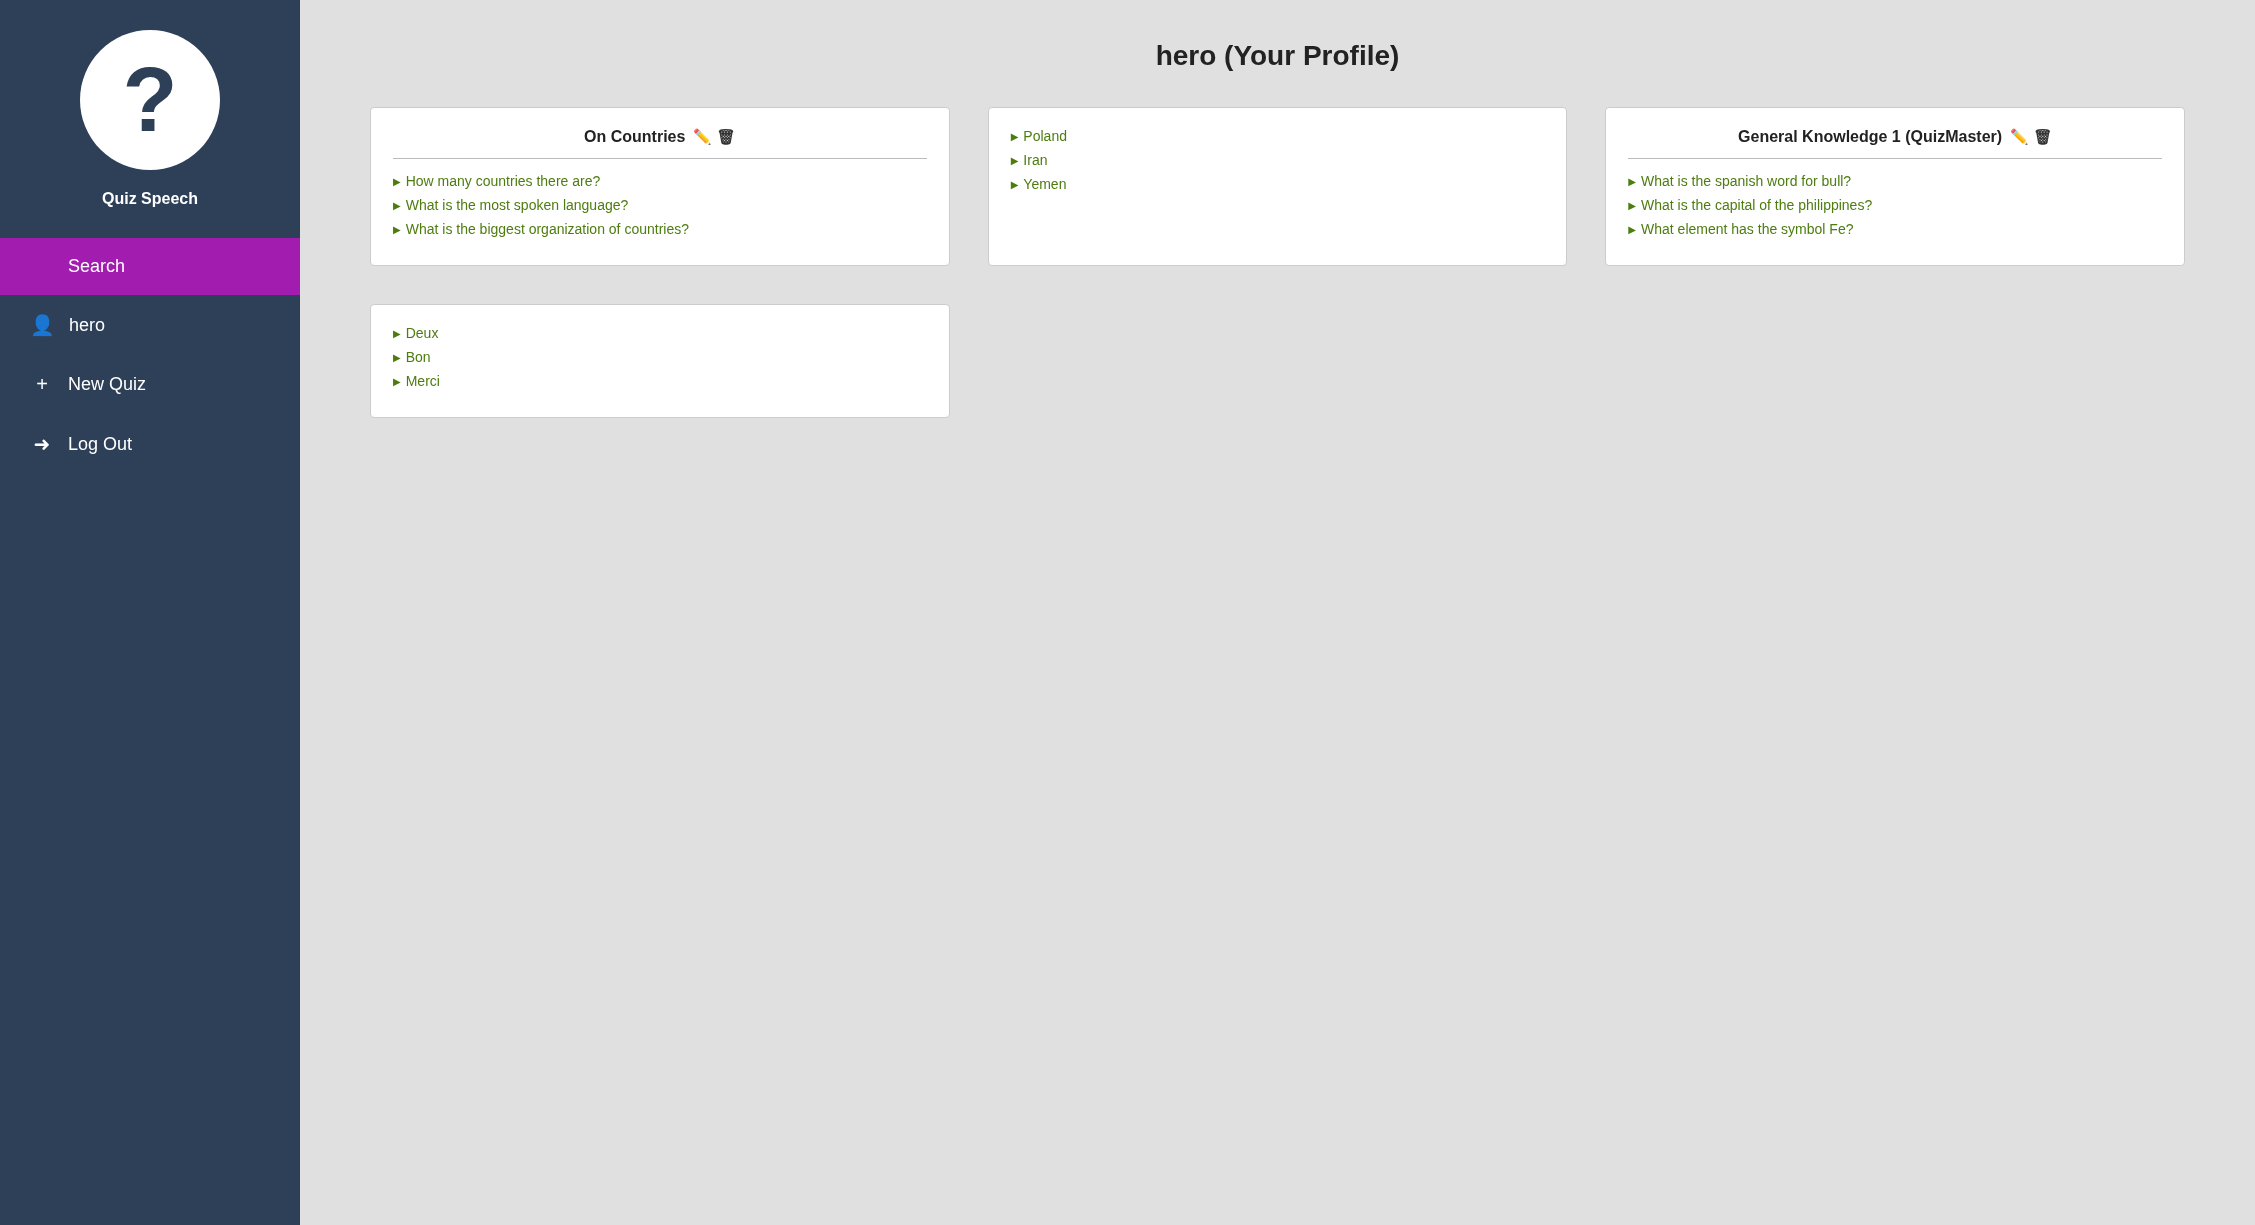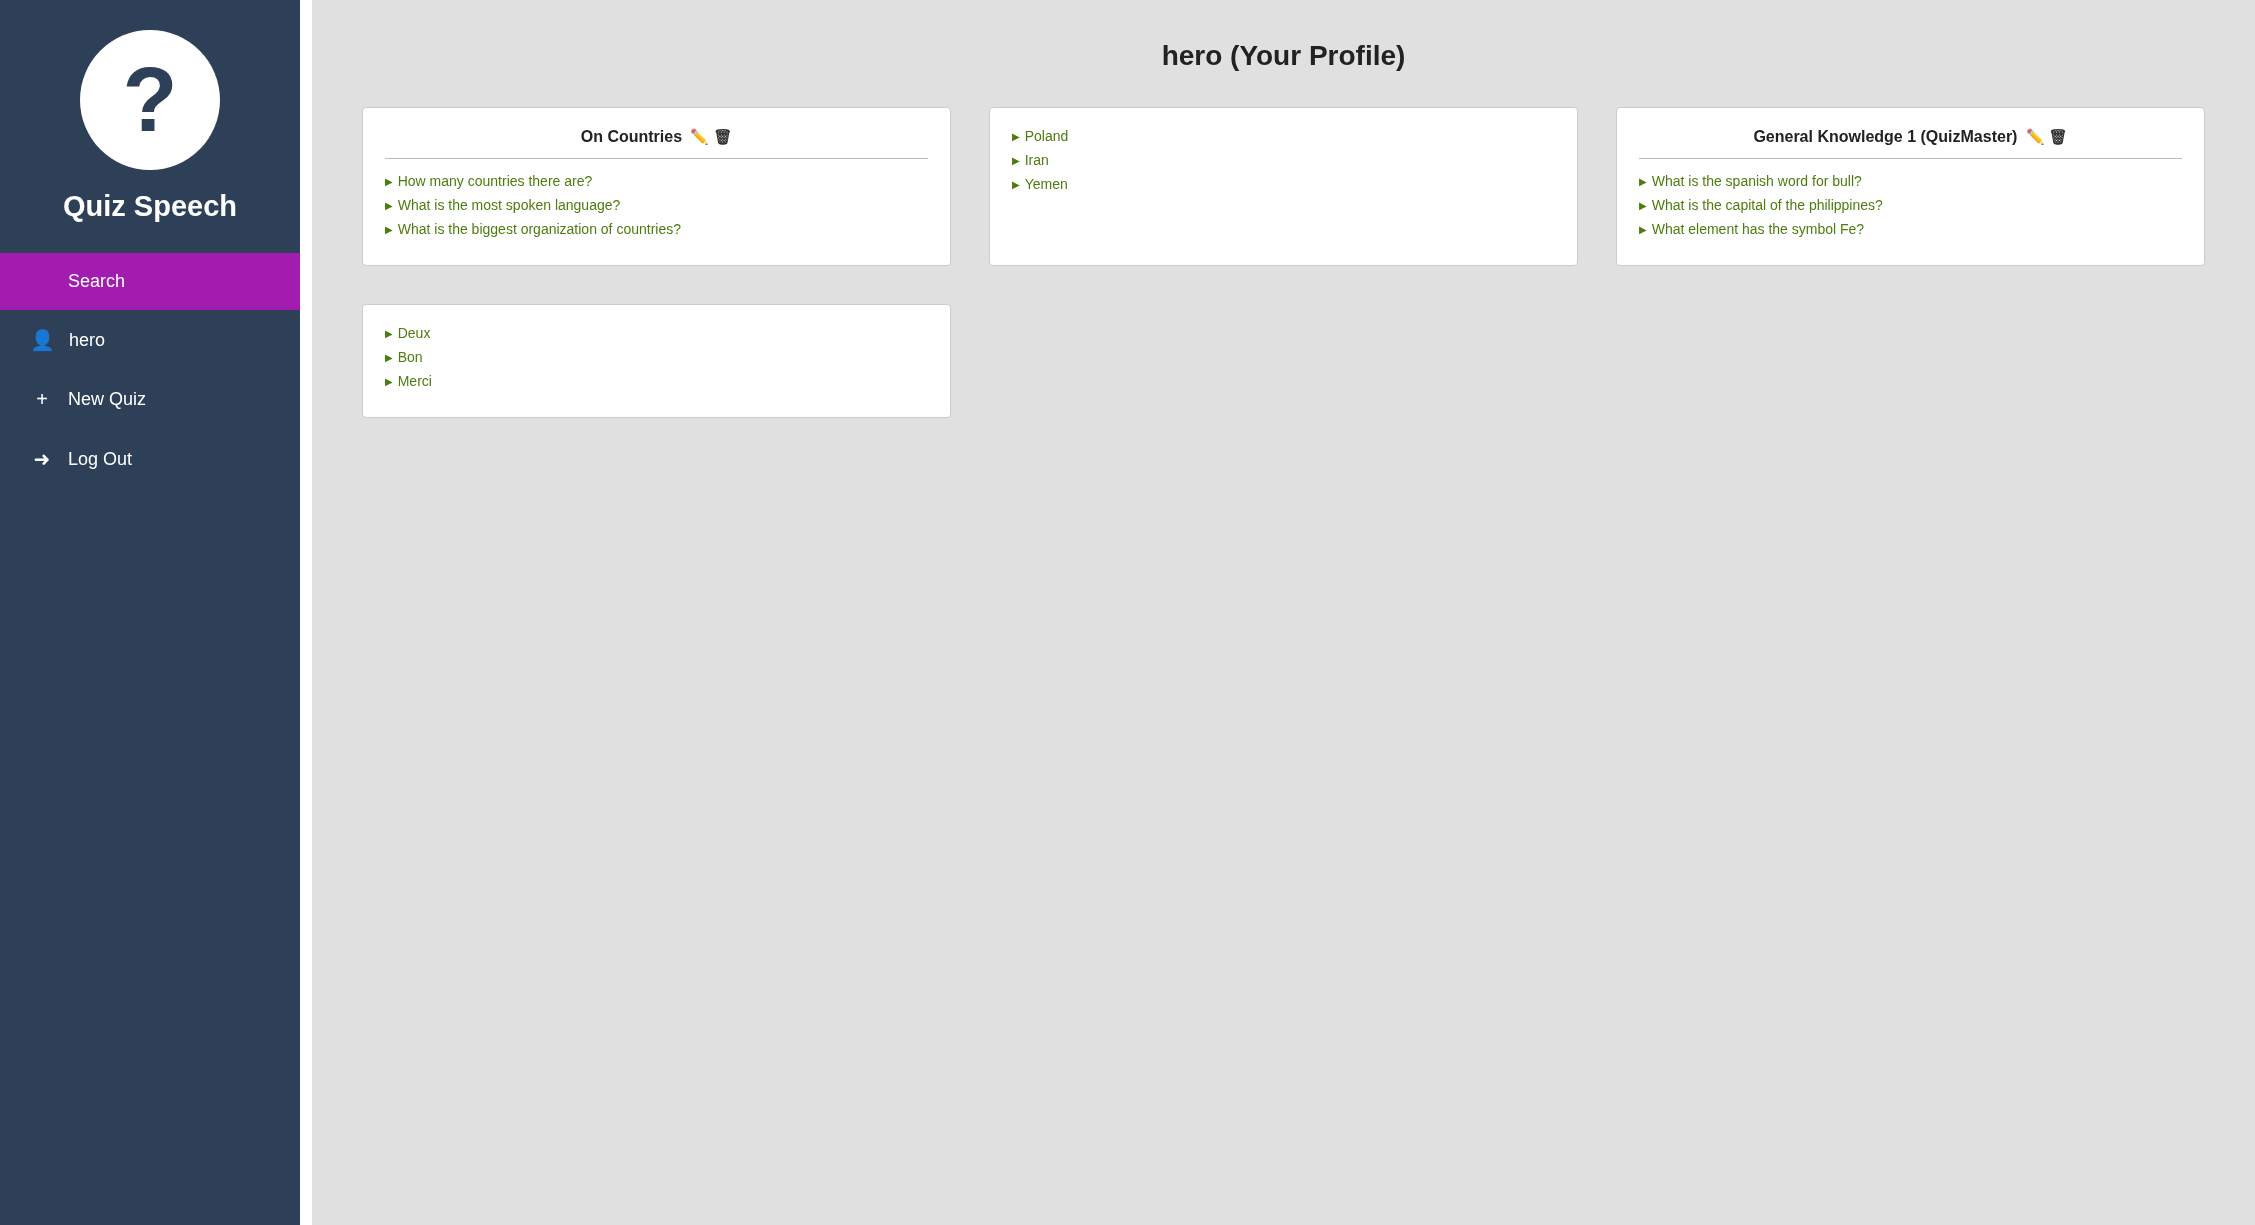--- a/index.html
+++ b/index.html
@@ -30,21 +30,21 @@
 
     #logo-question {
       font-size: 90px;
       font-weight: bold;
       color: #2e4057;
       line-height: 1;
       user-select: none;
     }
 
     #app-title {
-      font-size: 29px;
+      font-size: 16px;
       font-weight: bold;
       color: white;
       margin-bottom: 30px;
       text-align: center;
     }
 
     #nav {
       width: 100%;
     }
 
@@ -68,22 +68,21 @@
       font-size: 20px;
       min-width: 24px;
       text-align: center;
     }
 
     
     #main {
       flex: 1;
       background-color: #e0e0e0;
       overflow-y: auto;
-      padding: 40px 50px;
-      margin-left: 12px;
+      padding: 40px 70px;
     }
 
     #page-title {
       text-align: center;
       font-size: 28px;
       font-weight: bold;
       color: #222;
       margin-bottom: 35px;
     }
 

